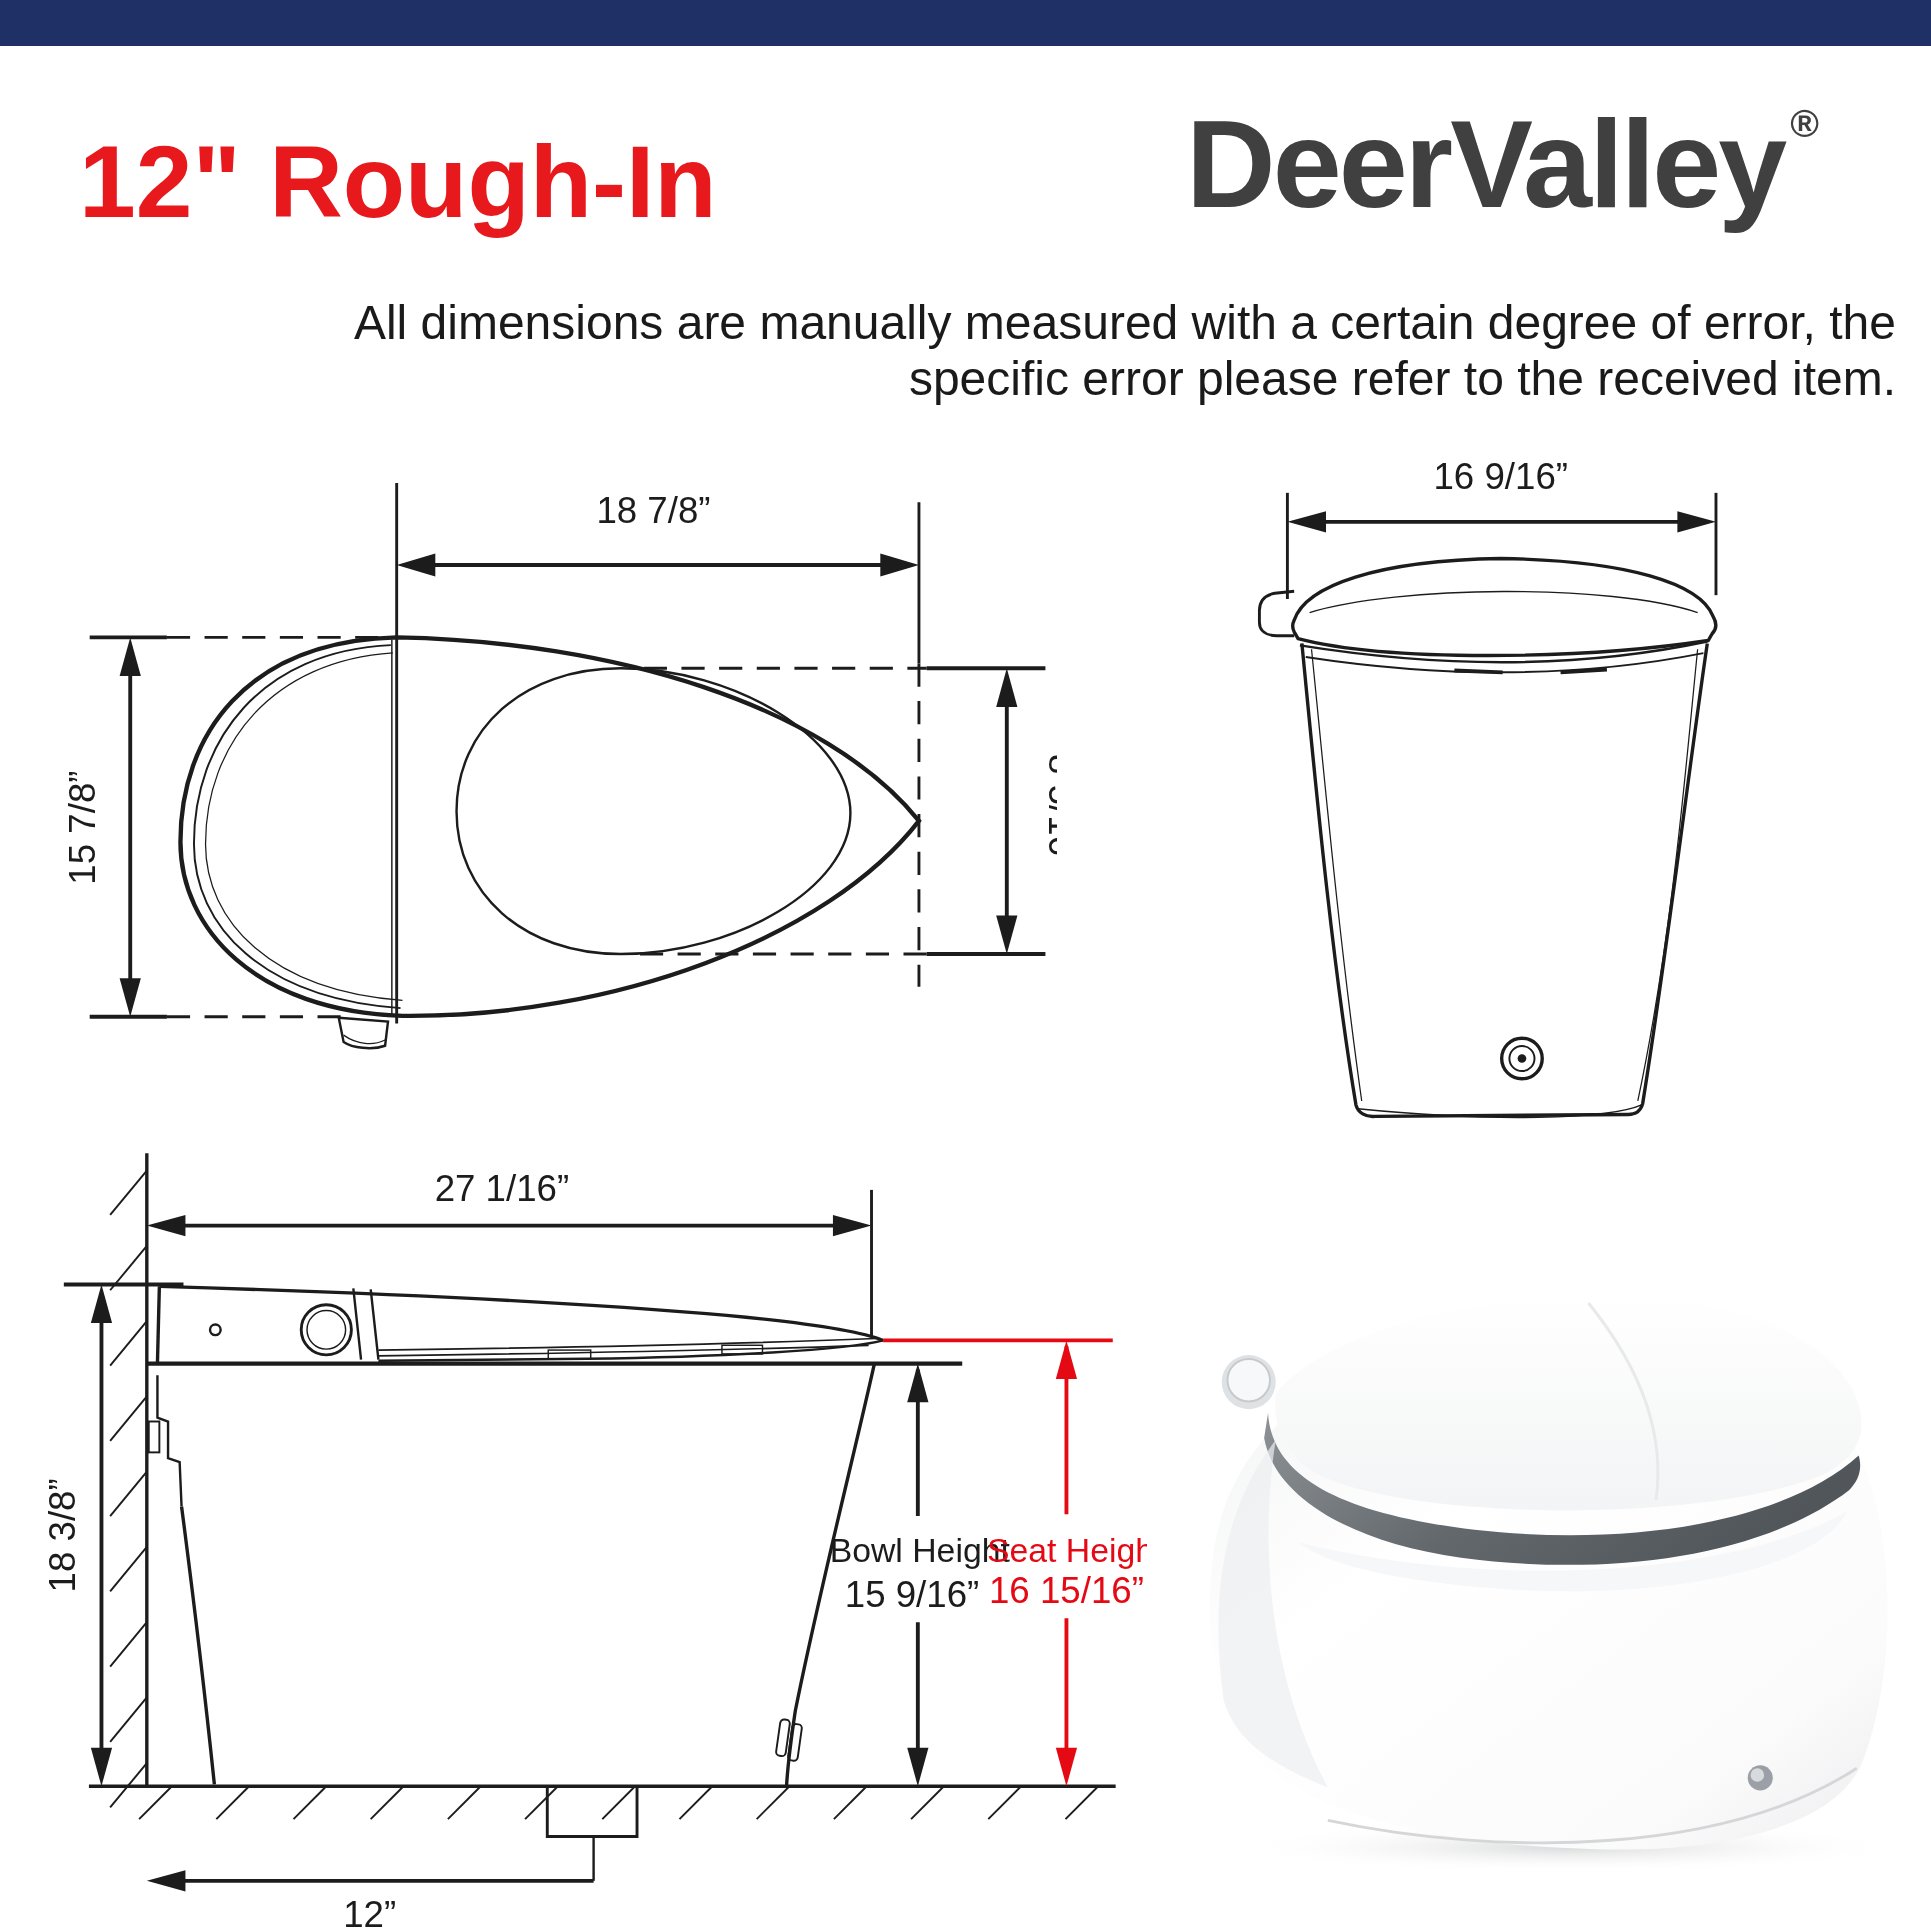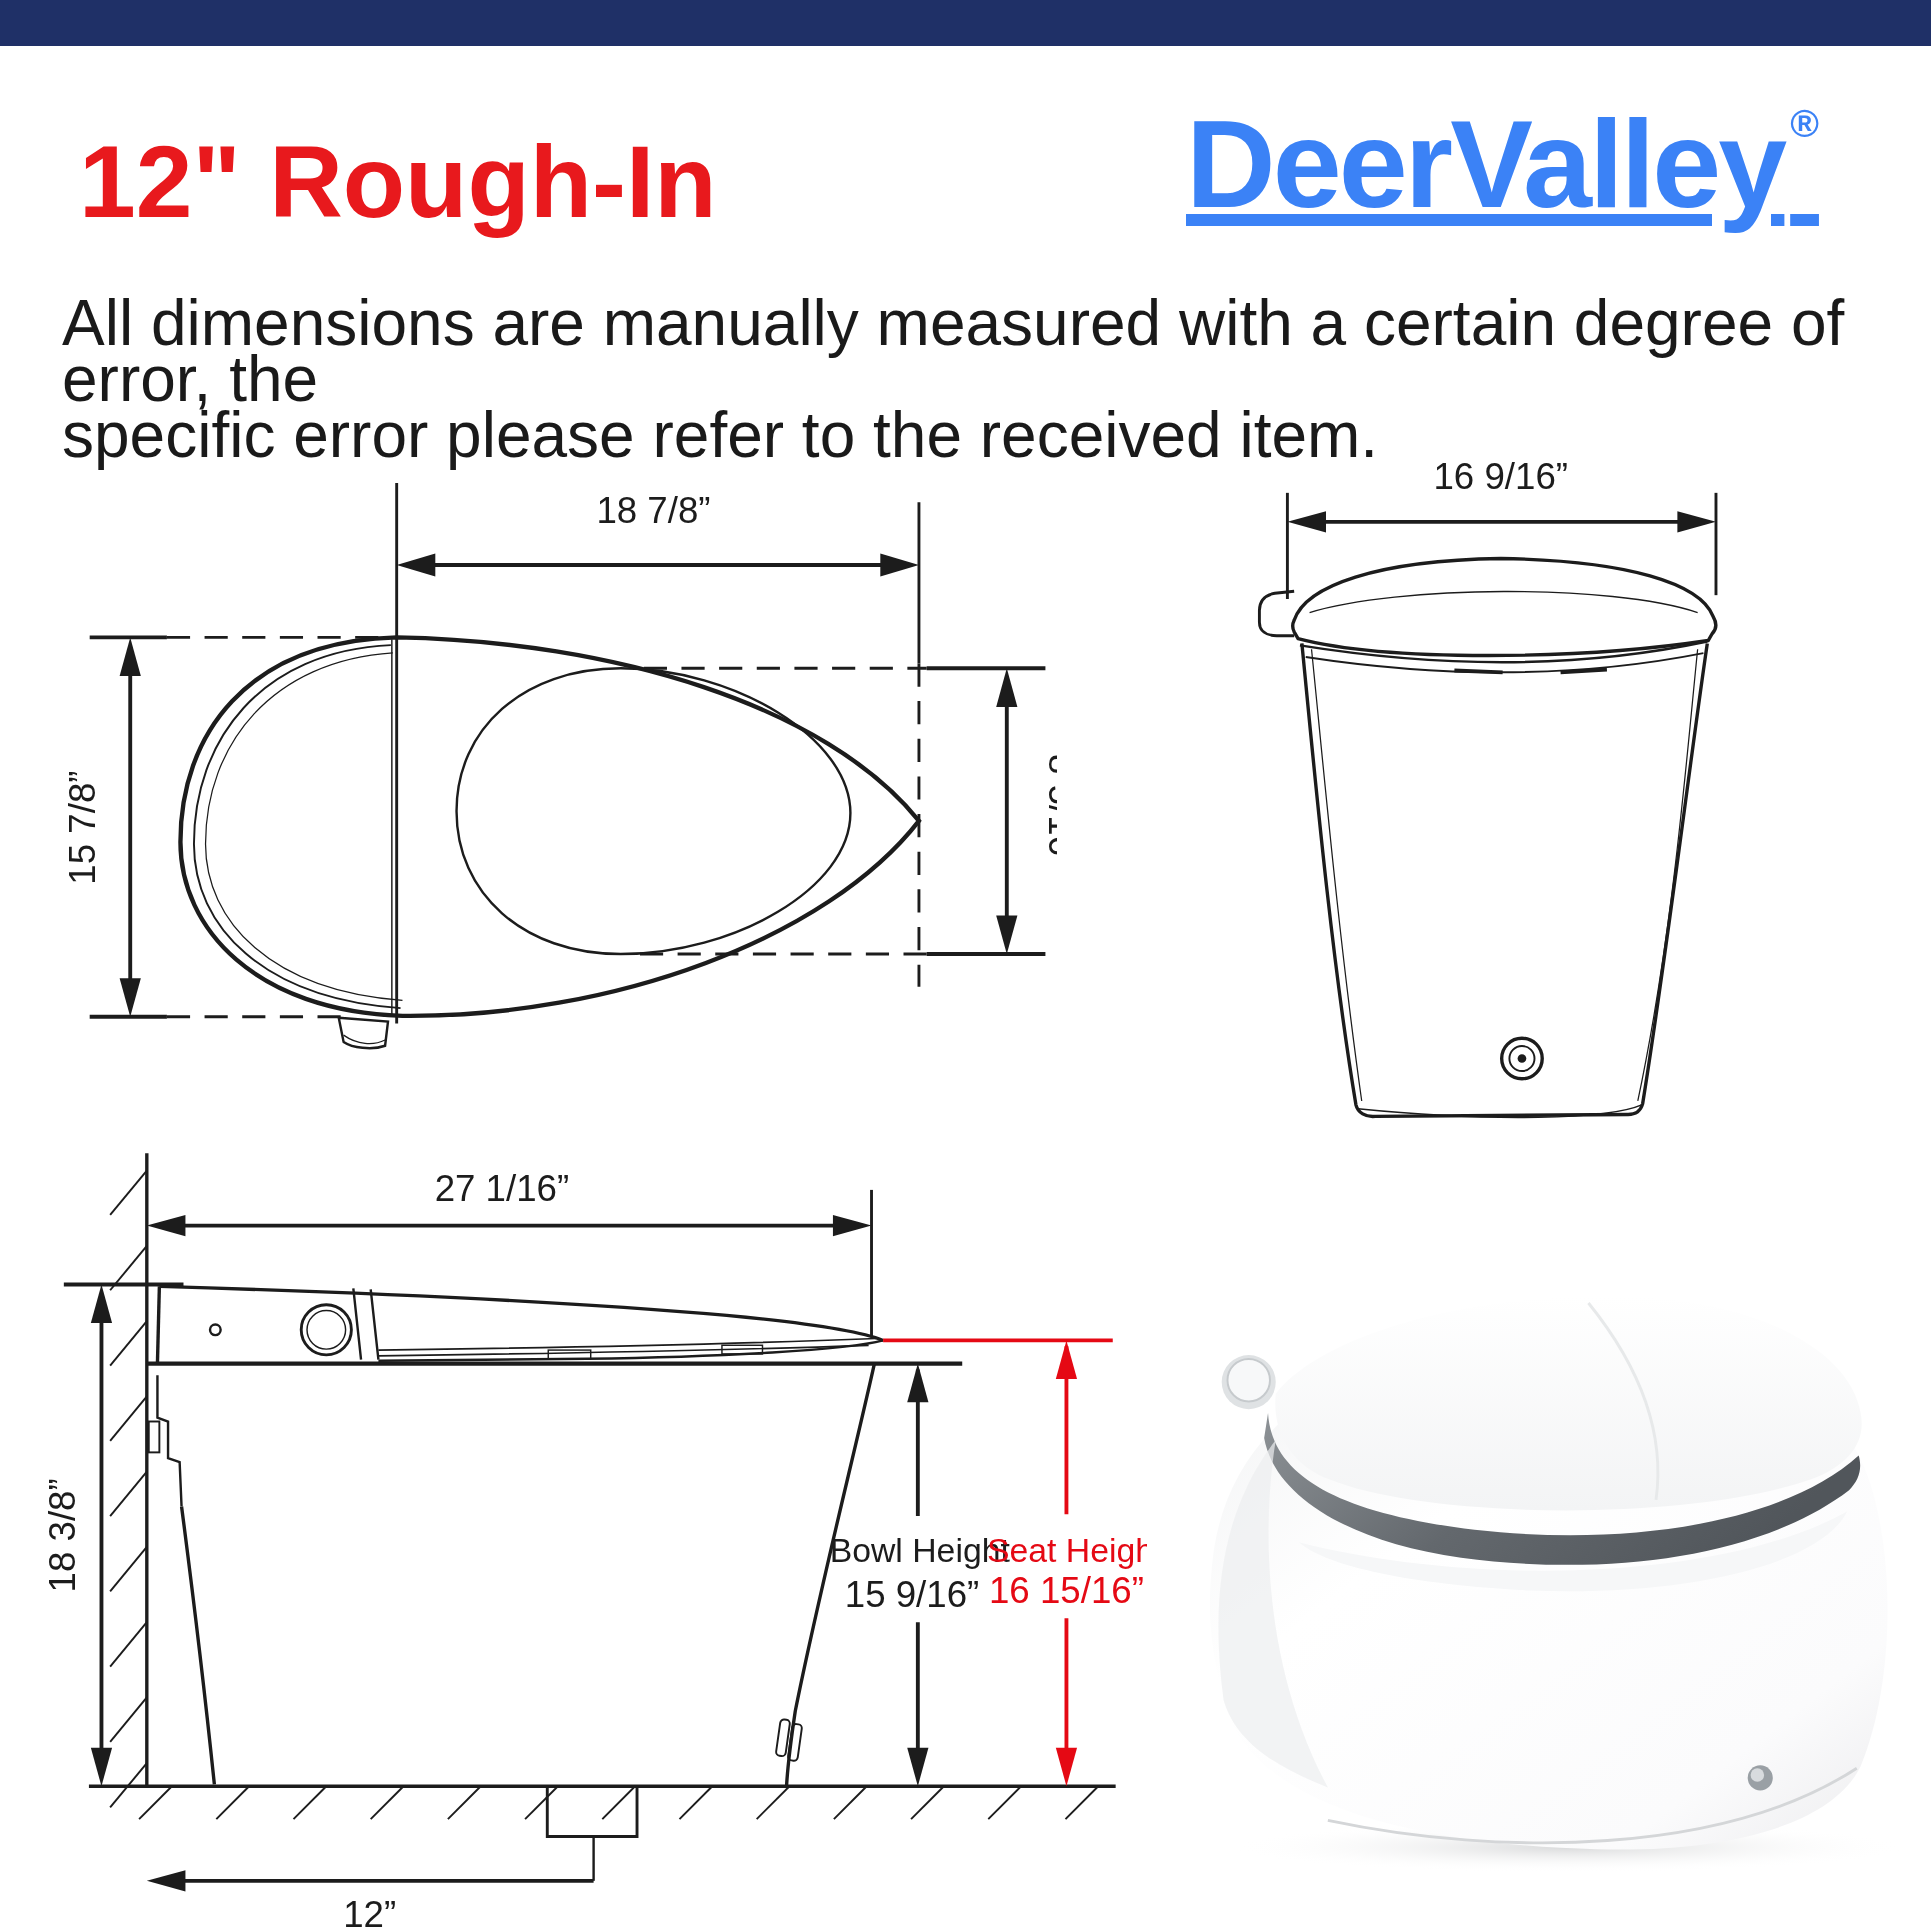--- a/index.html
+++ b/index.html
@@ -7,29 +7,29 @@
     position:relative;width:1931px;height:1931px;background:#ffffff;
     font-family:"Liberation Sans",sans-serif;overflow:hidden;
   }
   .top-bar{position:absolute;left:0;top:0;width:1931px;height:46px;background:#1f3067;}
   .page-title{
     position:absolute;left:79px;top:124px;
     font-size:102px;font-weight:bold;color:#e8191d;letter-spacing:0px;white-space:nowrap;
   }
   .brand{
     position:absolute;left:1186px;top:93px;
-    font-size:124px;font-weight:bold;color:#3b82f6;letter-spacing:-2.9px;white-space:nowrap;text-decoration:underline;
+    font-size:124px;font-weight:bold;color:#404040;letter-spacing:-2.9px;white-space:nowrap;
   }
   .brand .reg{
     font-size:39px;font-weight:bold;letter-spacing:0;
     position:relative;top:-70px;left:5.8px;
   }
   .disclaimer{
     position:absolute;left:62px;top:295px;width:1834px;
-    font-size:64px;line-height:56px;color:#1a1a1a;font-weight:400;
+    font-size:48px;line-height:56px;color:#1a1a1a;font-weight:400;text-align:right;
   }
   .diagram{position:absolute;}
   svg text{font-family:"Liberation Sans",sans-serif;fill:#1c1c1c;}
   svg .red-t{fill:#e50914;}
 </style>
 </head>
 <body>
 
 <div class="canvas">
 

